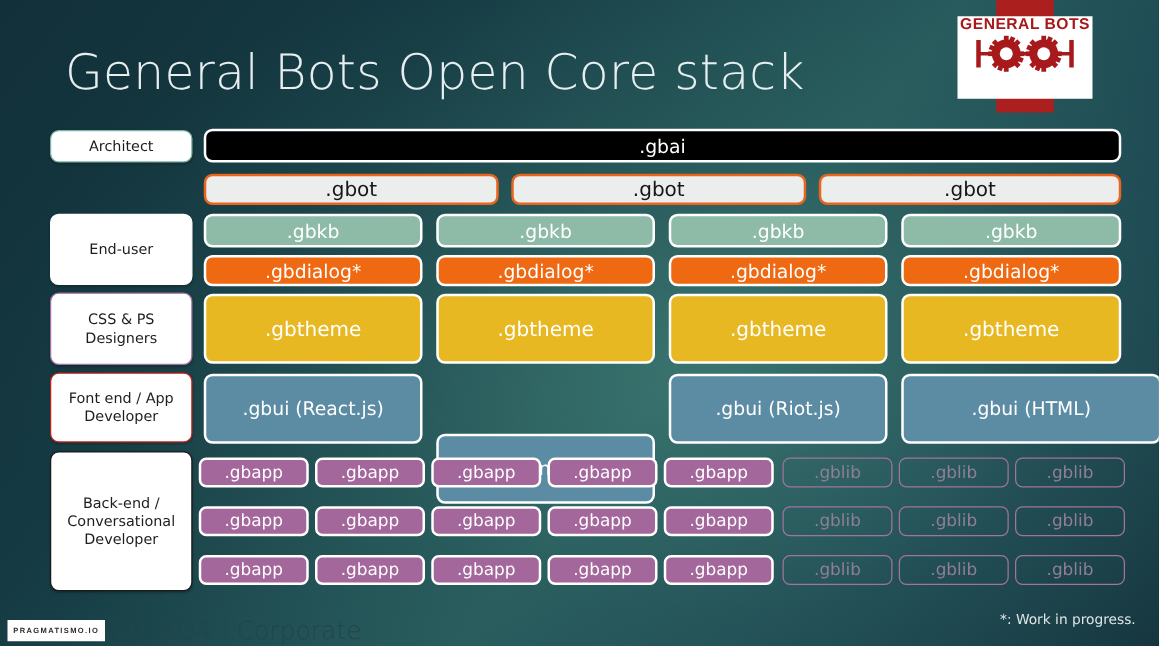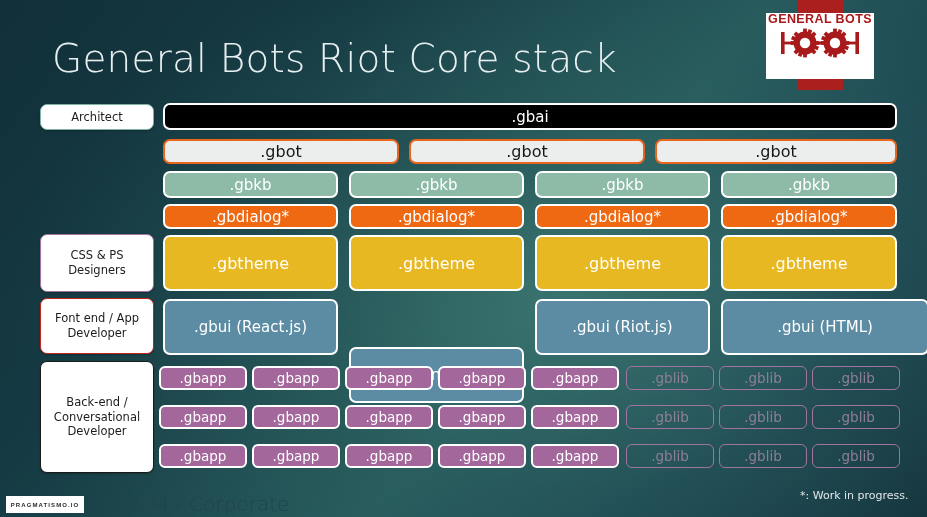--- a/index.html
+++ b/index.html
@@ -139,25 +139,28 @@
             <rect x="-1.9" y="10.4" width="3.8" height="4" transform="rotate(22.5)"></rect>
             <rect x="-14.4" y="-1.9" width="4" height="3.8" transform="rotate(22.5)"></rect>
             <rect x="10.4" y="-1.9" width="4" height="3.8" transform="rotate(22.5)"></rect>
           </g>
           <circle r="5.2" fill="#ffffff"></circle>
         </g>
       </g>
     </svg>
   </div>
 
-  <div id="title">General Bots Riot Core stack</div>
+  <div id="title">General Bots Open Core stack</div>
 
   <div class="label-box" style="top:104px;height:26px;border:1.6px solid #7fb3a6;">
     <span>Architect</span>
   </div>
+  <div class="label-box" style="top:171px;height:57px;border:1.6px solid #ffffff;">
+    <span>End-user</span>
+  </div>
   <div class="label-box" style="top:234px;height:58px;border:1.6px solid #a173a0;">
     <span>CSS &amp; PS Designers</span>
   </div>
   <div class="label-box" style="top:298px;height:56px;border:1.6px solid #c2241f;">
     <span>Font end / App Developer</span>
   </div>
   <div class="label-box" style="top:361px;height:112px;border:1.6px solid #1a1a1a;">
     <span>Back-end / Conversational Developer</span>
   </div>
 

